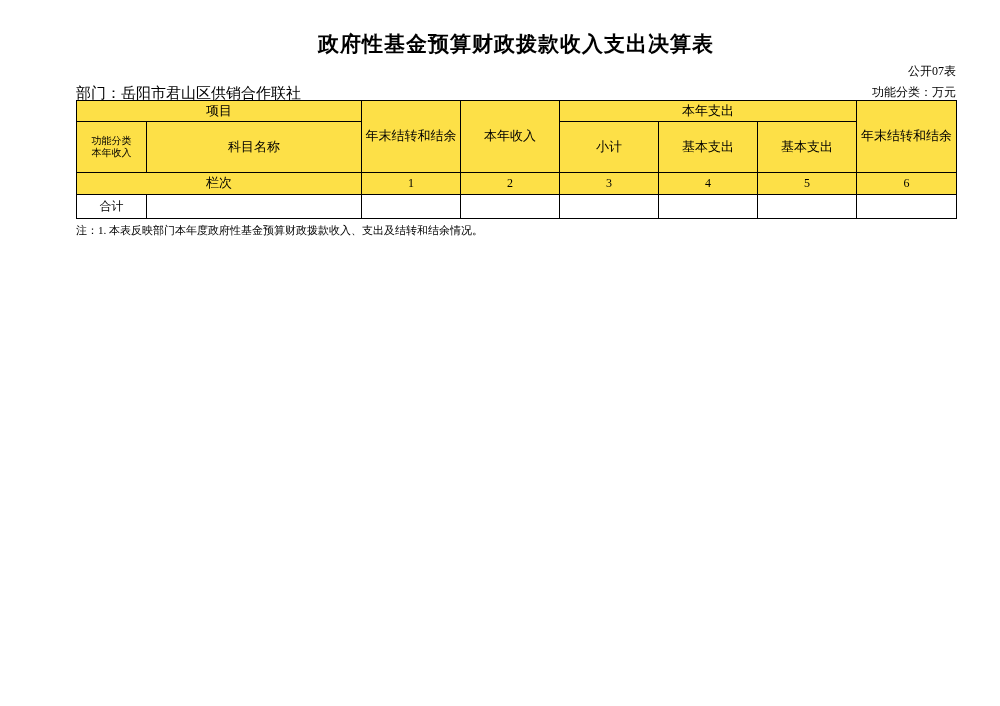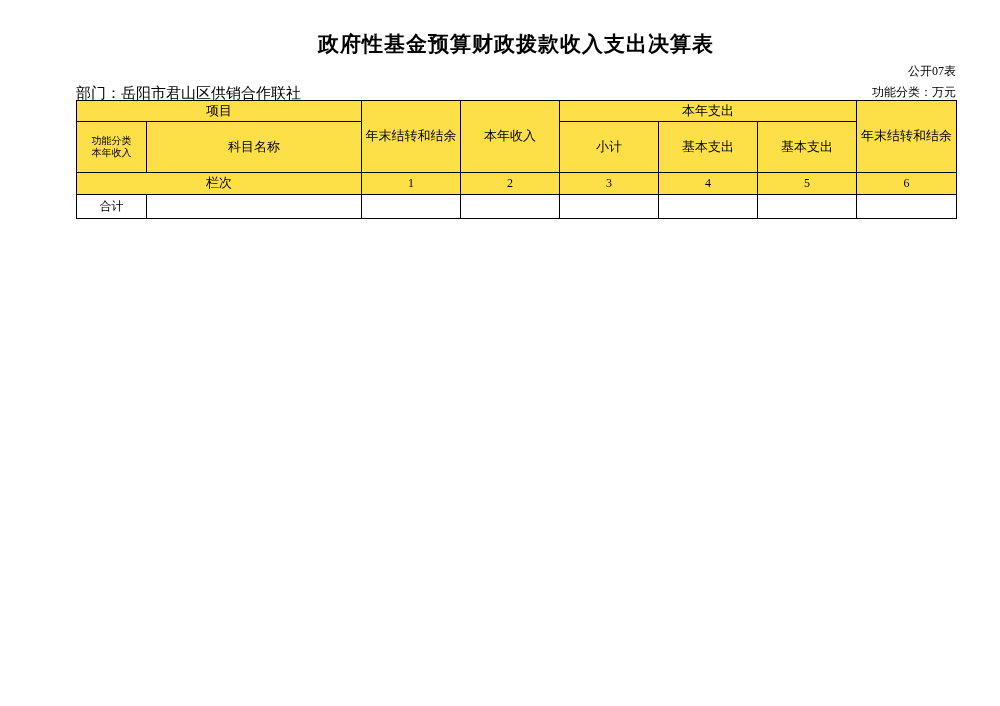--- a/index.html
+++ b/index.html
@@ -165,15 +165,16 @@
         <td></td>
         <td></td>
         <td></td>
         <td></td>
         <td></td>
       </tr>
     </tbody>
   </table>
 
   <div class="notes">
+    <div>注：1. 本表反映部门本年度政府性基金预算财政拨款收入、支出及结转和结余情况。</div>
   </div>
 
 </div>
 
 </body></html>

